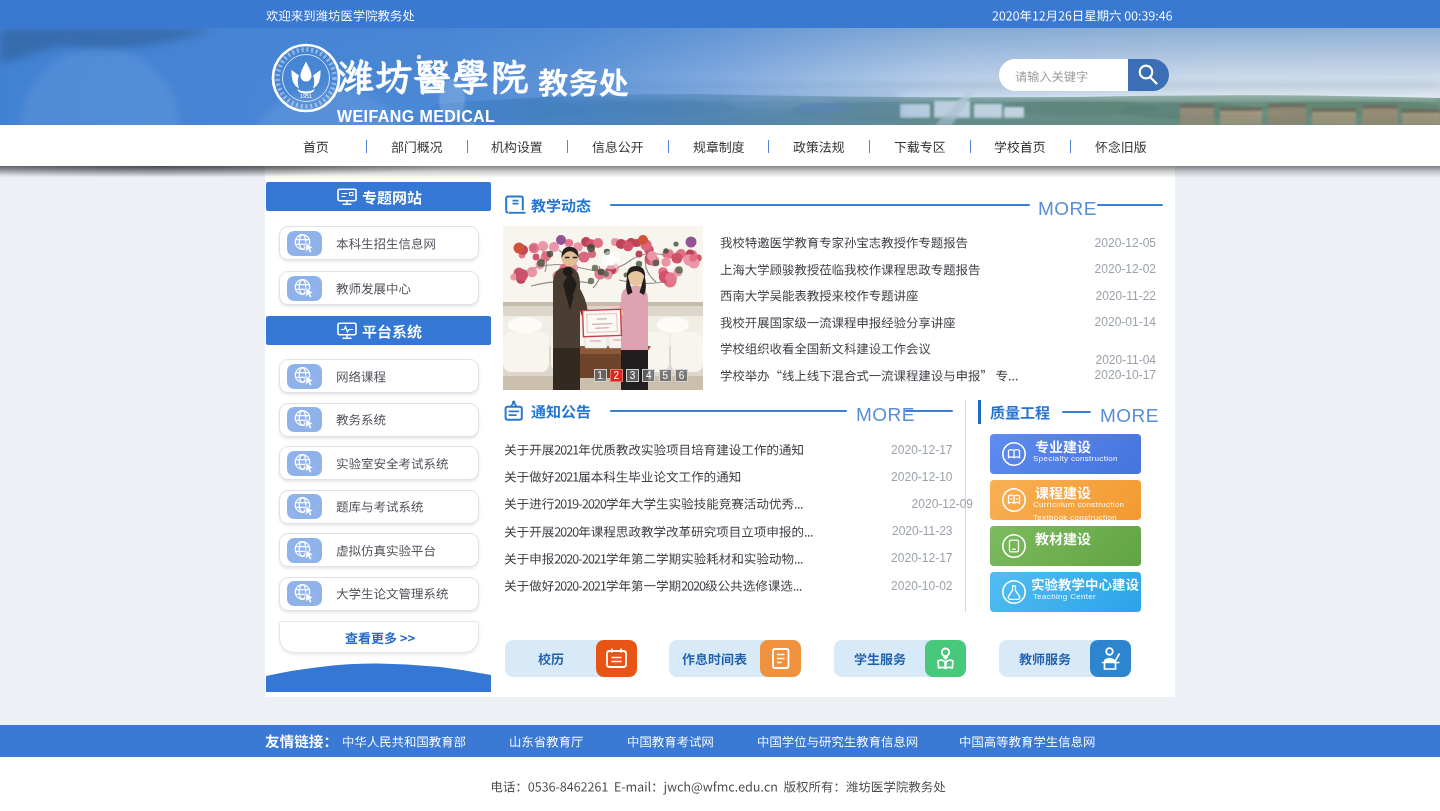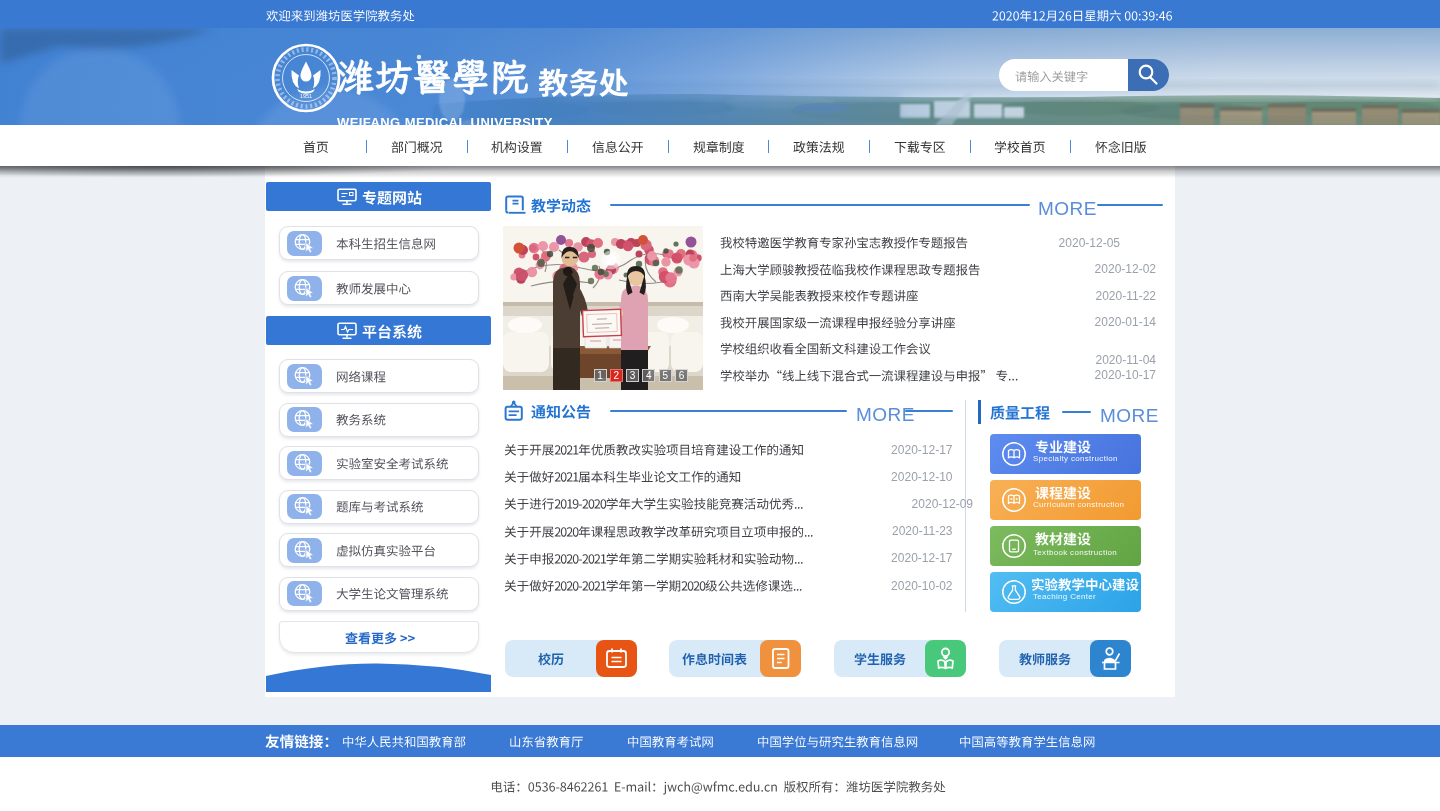--- a/index.html
+++ b/index.html
@@ -397,21 +397,21 @@
 <path d="M306 33.5 c-3.5 7-5.5 10.5-5.5 14.5 a5.5 5.5 0 0 0 11 0 c0-4-2-7.5-5.5-14.5 Z"></path>
 <path d="M291.5 42 q-1 14 7.5 18.5 q-2.5-8 0-13 Z M320.5 42 q1 14 -7.5 18.5 q2.5-8 0-13 Z"></path>
 <path d="M297 61 q9 5 18 0 l-2 3 q-7 3.5 -14 0 Z"></path>
 <text x="306" y="69.5" text-anchor="middle" font-size="5.4" font-family="Liberation Sans" stroke="none">1951</text>
 </g>
 <rect x="999" y="31" width="170" height="32" rx="16" fill="#fff"></rect>
 <path d="M1128 31 h25 a16 16 0 0 1 0 32 h-25 Z" fill="#3b6eb5"></path>
 <circle cx="1146" cy="44" r="6.3" stroke="#fff" stroke-width="2.2" fill="none"></circle>
 <path d="M1150.5 49.5 L1156.5 55.5" stroke="#fff" stroke-width="2.2" stroke-linecap="round"></path>
 </svg>
-<div class="ab" style="left:337px;top:115px;width:260px;font-size:13px;color:#fff;letter-spacing:.42px;font-weight:700">WEIFANG MEDICAL UNIVERSITY</div>
+<div class="ab" style="left:337px;top:108px;width:260px;font-size:16px;color:#fff;letter-spacing:.42px;font-weight:700">WEIFANG MEDICAL UNIVERSITY</div>
 <div class="ab" id="navshadow"></div>
 <div class="nsep" style="left:366px"></div>
 <div class="nsep" style="left:467px"></div>
 <div class="nsep" style="left:567px"></div>
 <div class="nsep" style="left:668px"></div>
 <div class="nsep" style="left:768px"></div>
 <div class="nsep" style="left:869px"></div>
 <div class="nsep" style="left:970px"></div>
 <div class="nsep" style="left:1070px"></div>
 <div class="shead" style="top:182px"></div>
@@ -532,21 +532,21 @@
 <div class="ab" id="vsep"></div>
 <div class="ab" id="qbar"></div>
 <div class="hline" style="left:1062px;top:411px;width:29px"></div>
 <div class="more" style="left:1100px;top:404.5px">MORE</div>
 <div class="qcard" style="top:434px;background:linear-gradient(135deg,#5e8cf0,#4673dc)"></div>
 <div class="qcard" style="top:480px;background:linear-gradient(135deg,#f8b055,#f29a30)"></div>
 <div class="qcard" style="top:526px;background:linear-gradient(135deg,#7cbb5e,#61a443)"></div>
 <div class="qcard" style="top:572px;background:linear-gradient(135deg,#52bdf2,#2ba3e8)"></div>
 <div class="qsub" style="top:453.8px">Specialty construction</div>
 <div class="qsub" style="top:499.8px">Curriculum construction</div>
-<div class="qsub" style="top:548px">Textbook construction</div>
+<div class="qsub" style="top:513px">Textbook construction</div>
 <div class="qsub" style="top:591.8px">Teaching Center</div>
 <svg class="ab" style="left:1000.5px;top:441px" width="26" height="26" viewBox="0 0 26 26" fill="none" stroke="#fff">
     <circle cx="13" cy="13" r="11.2" stroke-width="1.5"></circle>
     <path d="M7.5 9.5 q2.75-1.8 5.5 0 q2.75-1.8 5.5 0 v7.2 q-2.75-1.6-5.5 0 q-2.75-1.6-5.5 0 Z M13 9.5 v7.2" stroke-width="1.3"></path>
   </svg>
 <svg class="ab" style="left:1000.5px;top:487px" width="26" height="26" viewBox="0 0 26 26" fill="none" stroke="#fff">
     <circle cx="13" cy="13" r="11.2" stroke-width="1.5"></circle>
     <path d="M7.5 9 q2.75-1.8 5.5 0 q2.75-1.8 5.5 0 v7.2 q-2.75-1.6-5.5 0 q-2.75-1.6-5.5 0 Z M13 9 v7.2 M9.5 12 h1.8 M14.8 12 h1.8" stroke-width="1.3"></path>
   </svg>
 <svg class="ab" style="left:1000.5px;top:533px" width="26" height="26" viewBox="0 0 26 26" fill="none" stroke="#fff">
@@ -726,21 +726,21 @@
 <circle cx="117" cy="87" r="3.2" fill="#e8c6a0"></circle>
 </g>
 <g transform="rotate(-2 99 97)">
 <rect x="80" y="84" width="38" height="26" fill="#fbf9f3" stroke="#c8404a" stroke-width="1.4"></rect>
 <rect x="84" y="88" width="30" height="18" fill="none" stroke="#e0a9ae" stroke-width=".7"></rect>
 <path d="M94 93 h10 M89 98 h20 M92 102 h14" stroke="#b08a8a" stroke-width=".8"></path>
 </g>
 </svg>
 
 <div class="ab" id="fbar"></div>
-<div class="date" style="left:1049px;top:235.5px">2020-12-05</div>
+<div class="date" style="left:1085px;top:235.5px">2020-12-05</div>
 <div class="date" style="left:1085px;top:262.0px">2020-12-02</div>
 <div class="date" style="left:1085px;top:288.5px">2020-11-22</div>
 <div class="date" style="left:1085px;top:315.0px">2020-01-14</div>
 <div class="date" style="left:1085px;top:353px">2020-11-04</div>
 <div class="date" style="left:1085px;top:368.0px">2020-10-17</div>
 <div class="date" style="left:881.5px;top:442.5px">2020-12-17</div>
 <div class="date" style="left:881.5px;top:469.7px">2020-12-10</div>
 <div class="date" style="left:902px;top:496.9px">2020-12-09</div>
 <div class="date" style="left:881.5px;top:524.1px">2020-11-23</div>
 <div class="date" style="left:881.5px;top:551.3px">2020-12-17</div>

